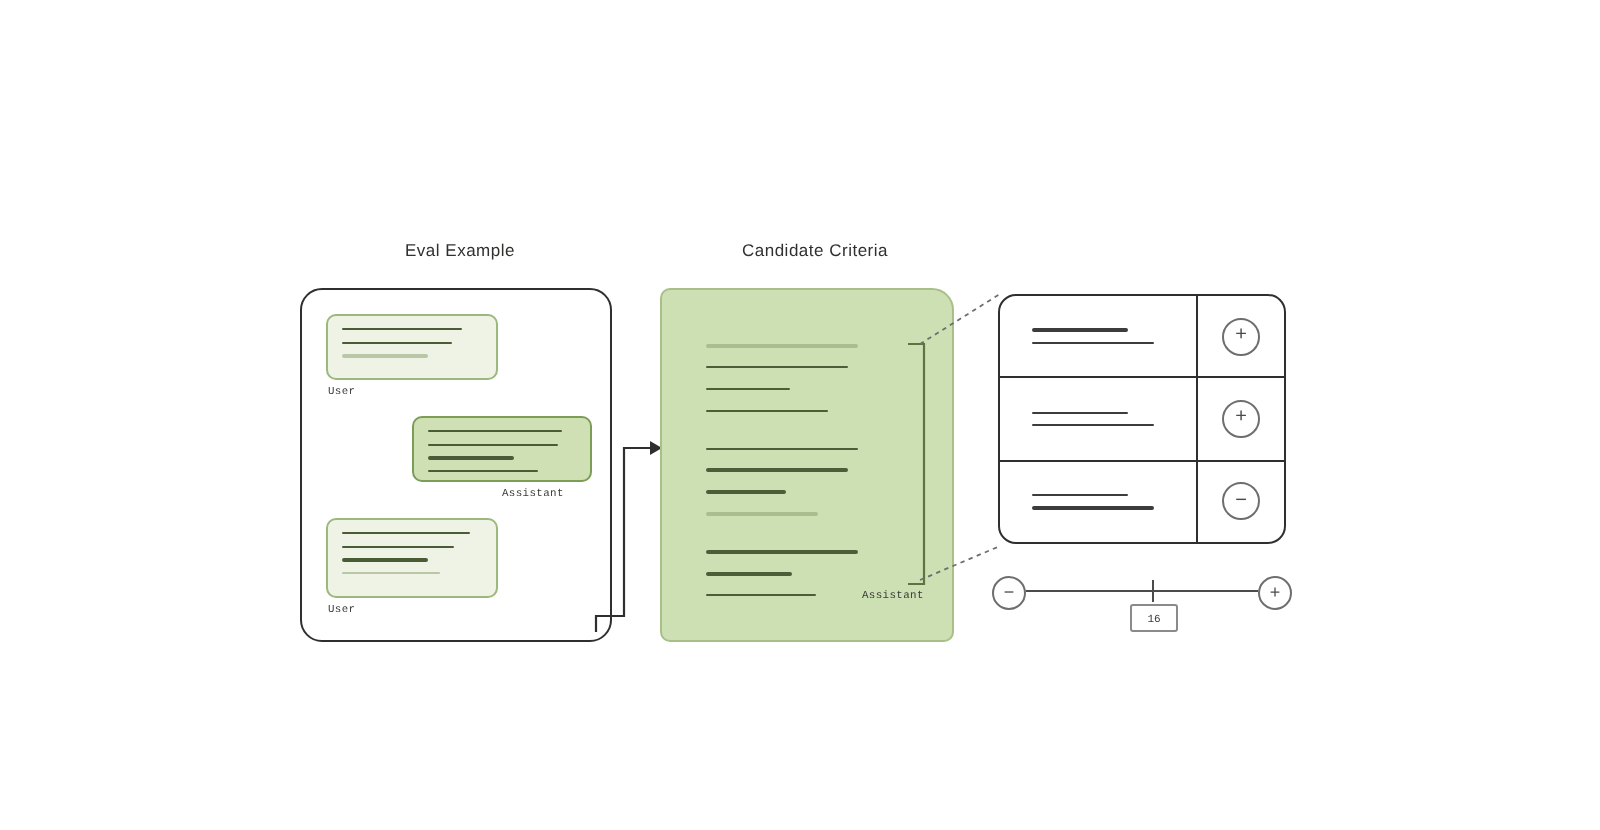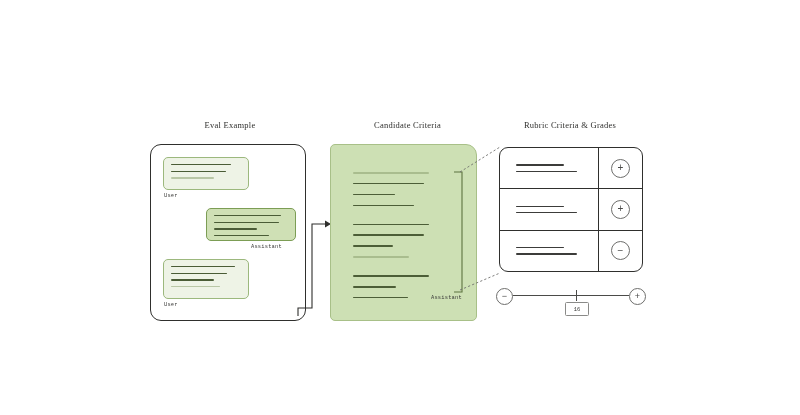--- a/index.html
+++ b/index.html
@@ -19,21 +19,21 @@
     height: 415px;
     background: #ffffff;
   }
   .col-title {
     position: absolute;
     font-size: 8.5px;
     color: #30302e;
     letter-spacing: 0.25px;
     white-space: nowrap;
     text-align: center;
-    font-family: Liberation Serif, serif;
+    font-family: Liberation Sans, sans-serif;
   }
   #title-eval      { left: 150px; top: 120px; width: 160px; }
   #title-candidate { left: 330px; top: 120px; width: 155px; }
   #title-rubric    { left: 495px; top: 120px; width: 150px; }
 
   
   #eval-panel {
     position: absolute;
     left: 150px;
     top: 144px;
@@ -268,21 +268,20 @@
     font-family: "Liberation Mono", monospace;
   }
 </style>
 </head>
 <body>
 
 <div id="stage">
 
   <div class="col-title" id="title-eval">Eval Example</div>
   <div class="col-title" id="title-candidate">Candidate Criteria</div>
-  <div class="col-title" id="title-rubric">Rubric Criteria &amp; Grades</div>
 
   <div id="eval-panel">
 
     <div class="bubble user" id="bubble-user-1">
       <div class="lines">
         <div class="tline" style="width:86%"></div>
         <div class="tline" style="width:78%"></div>
         <div class="tline pale" style="width:62%"></div>
       </div>
     </div>

